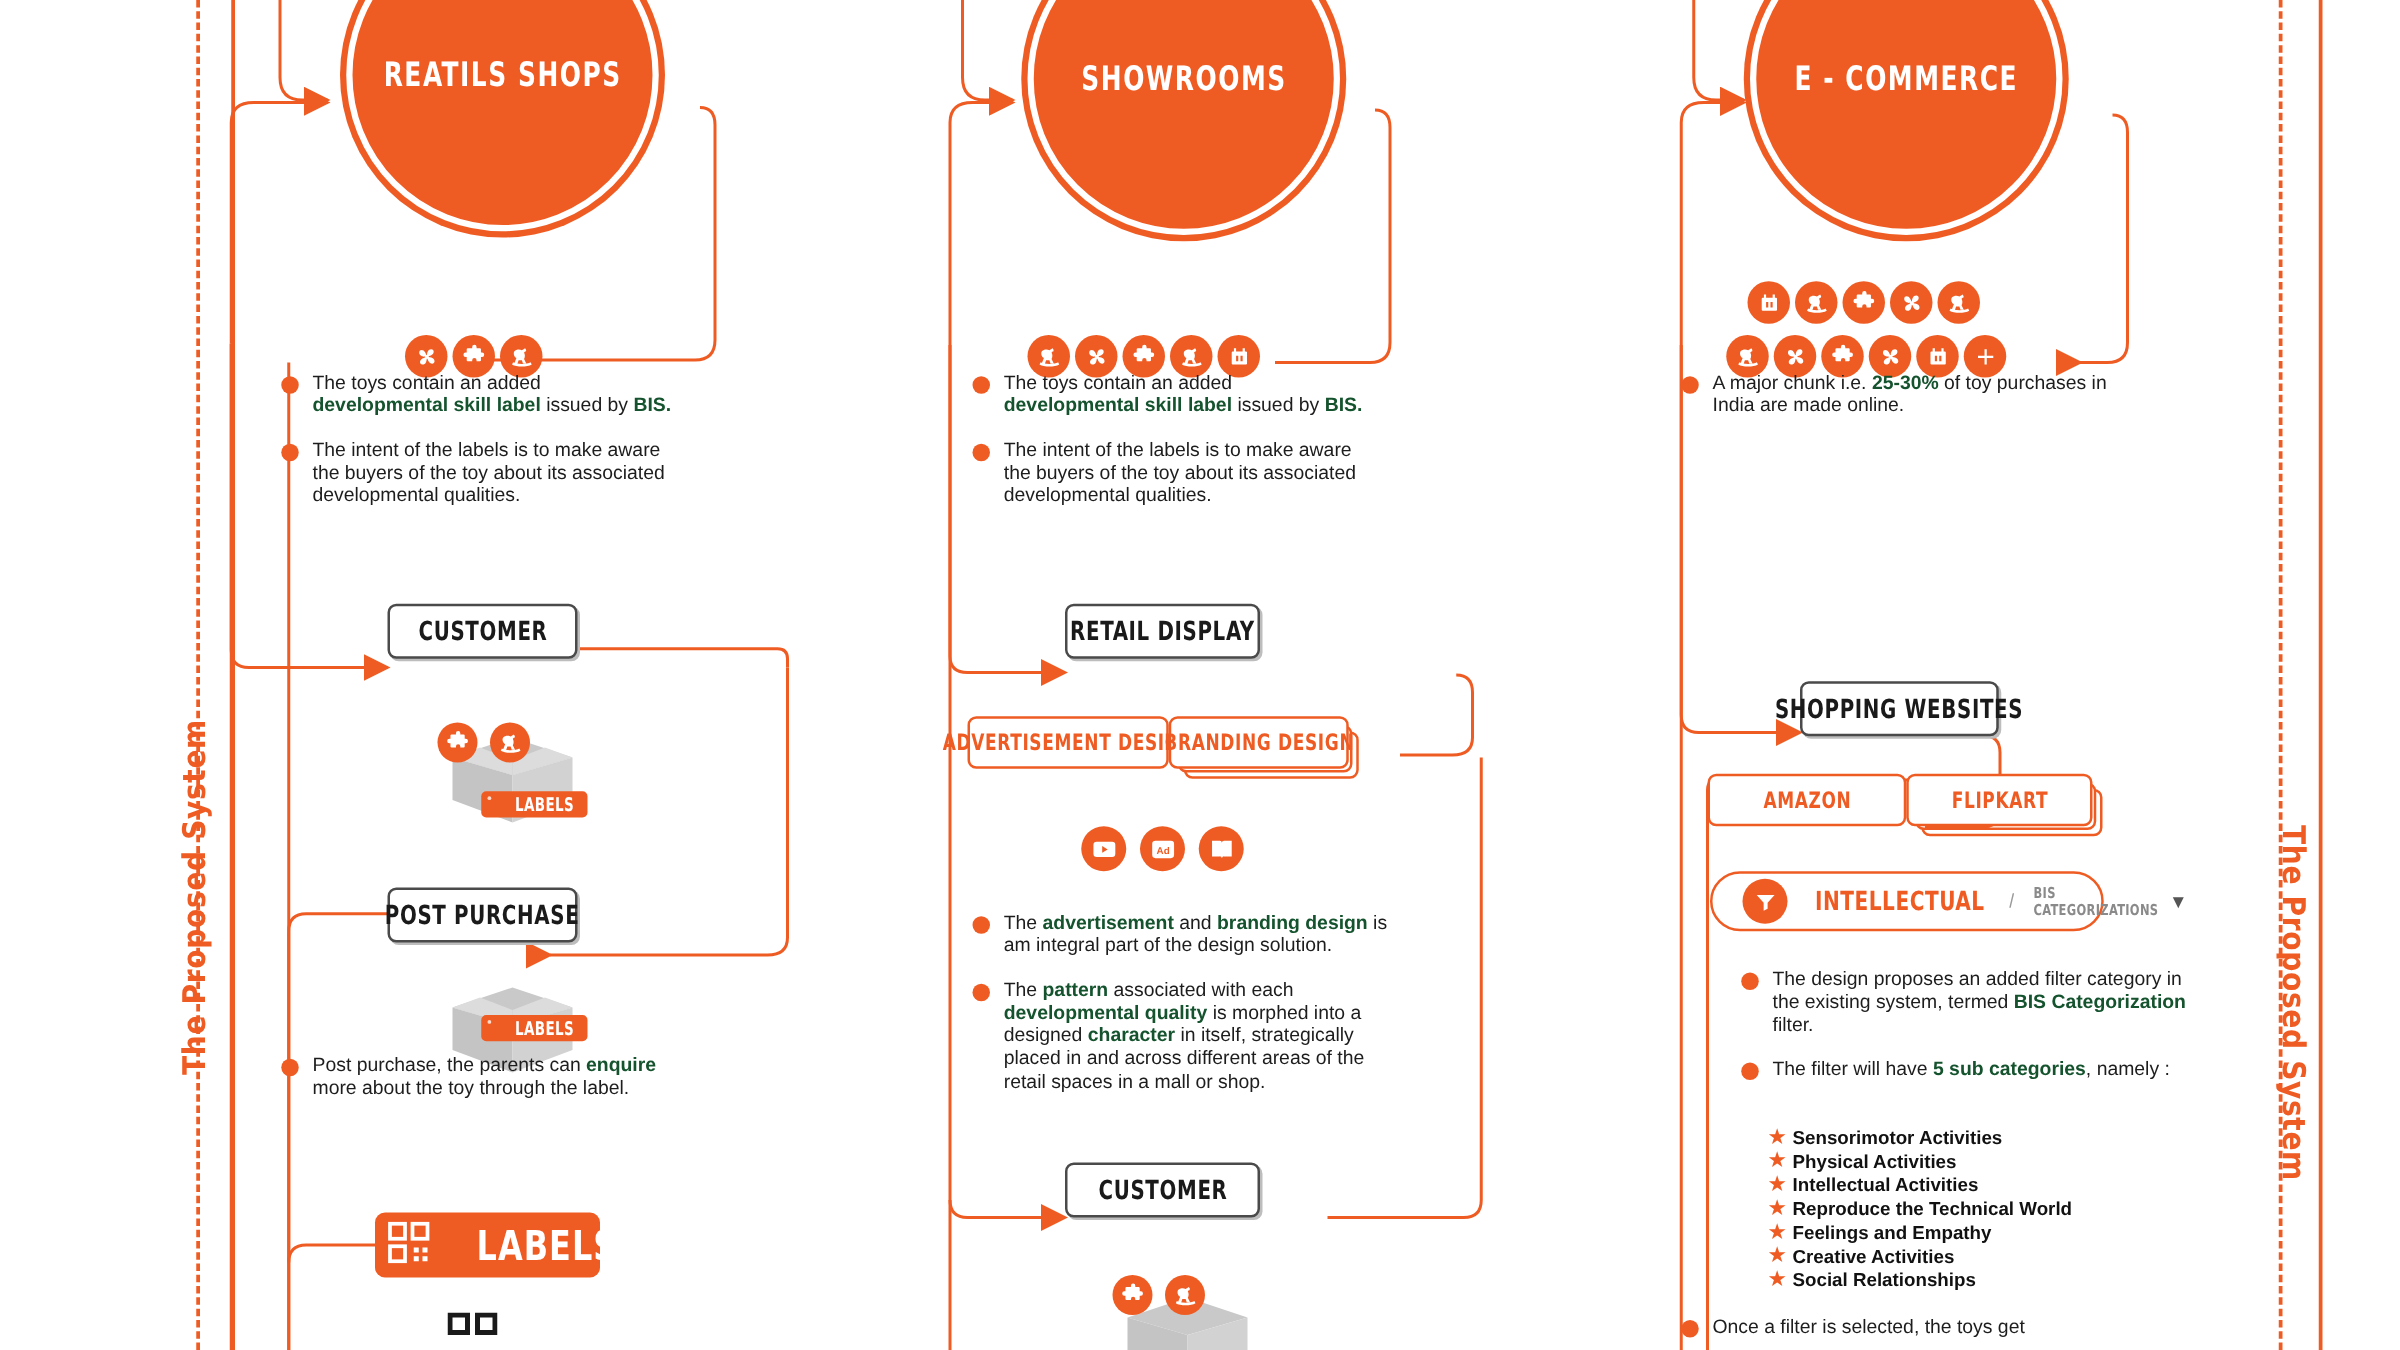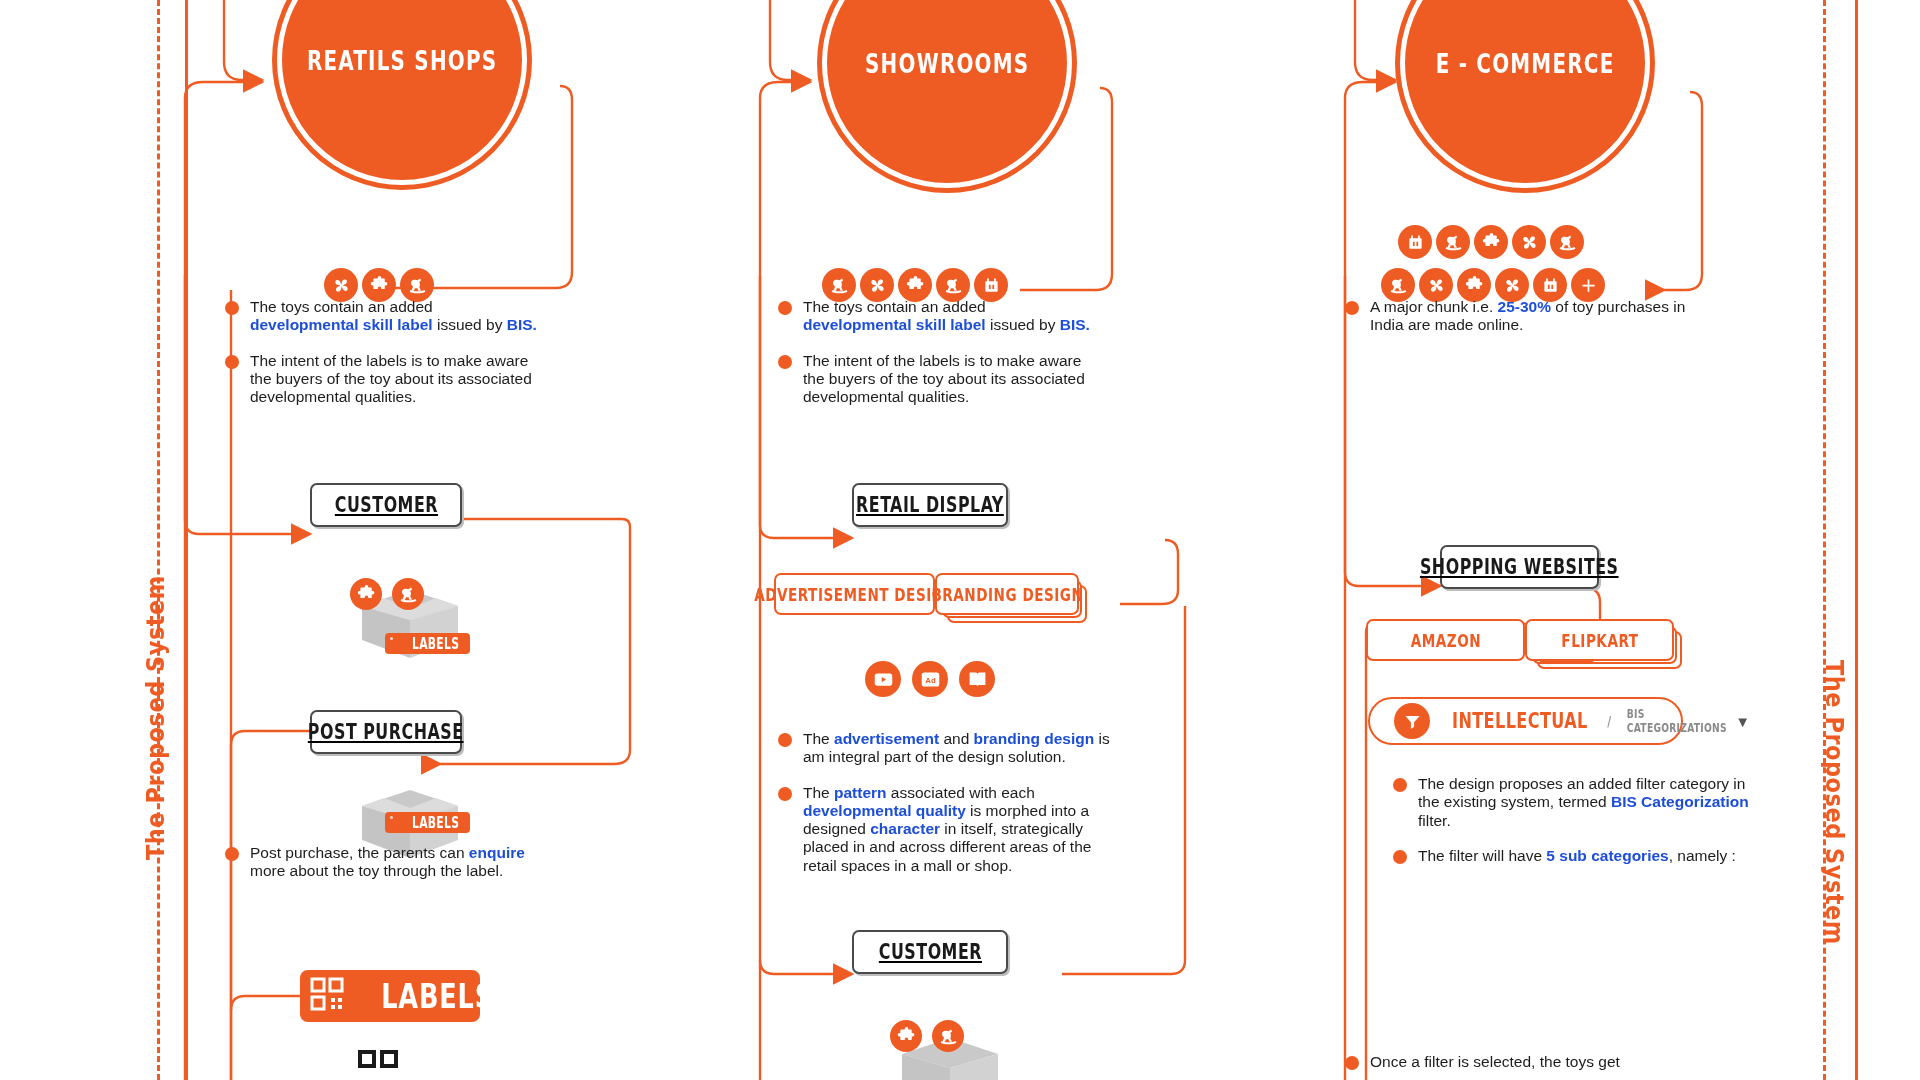--- a/index.html
+++ b/index.html
@@ -48,21 +48,20 @@
   }
   .chip svg{width:21px;height:21px;fill:#fff;}
   .chip-row{position:absolute;display:flex;gap:4px;}
   .chip-row .chip{position:relative;}
 
   
   .node{
     position:absolute;background:#fff;border:2px solid #4a4a4a;border-radius:7px;
     display:flex;align-items:center;justify-content:center;
     box-shadow:2px 2px 0 #bdbdbd;
-    text-decoration:underline;
   }
   .node span{
     font-family:"DejaVu Sans Condensed","Liberation Sans Narrow","Liberation Sans",sans-serif;
     font-size:21px;font-weight:700;color:#1a1a1a;letter-spacing:.6px;
     transform:scaleX(.84);white-space:nowrap;
   }
   
   .onode{
     position:absolute;background:#fff;border:2px solid #EF5C23;border-radius:7px;
     display:flex;align-items:center;justify-content:center;
@@ -81,21 +80,21 @@
   
   .bullet-wrap{position:absolute;}
   .bullet{
     position:relative;padding-left:25px;margin-bottom:17px;
     font-size:15.5px;line-height:1.18;color:#1d1d1d;
   }
   .bullet:before{
     content:"";position:absolute;left:0;top:3px;
     width:14px;height:14px;border-radius:50%;background:#EF5C23;
   }
-  .bullet b{font-weight:700;color:#1d4ed8;}
+  .bullet b{font-weight:700;color:#14532d;}
 
   
   .starlist{list-style:none;margin:4px 0 0 0;padding:0 0 0 70px;}
   .starlist li{
     font-size:15px;font-weight:700;color:#111;line-height:1.27;
     position:relative;padding-left:19px;
   }
   .starlist li:before{
     content:"\2605";position:absolute;left:0;top:-1px;color:#EF5C23;font-size:15px;
   }
@@ -498,18 +497,27 @@
     <span class="fsub" style="margin-left:7px;color:#9a9a9a;font-size:14px;">/</span>
     <span class="fsub">BIS CATEGORIZATIONS</span>
     <span class="fcaret">▼</span>
   </div>
 
   <div class="bullet-wrap" style="left:1345px;top:775px;width:370px;padding-left:48px;">
     <div class="bullet">The design proposes an added filter category in the existing system, termed <b>BIS Categorization</b> filter.</div>
     <div class="bullet" style="margin-bottom:4px;">The filter will have <b>5 sub categories</b>, namely :</div>
   </div>
 
+  <ul class="starlist" style="position:absolute;left:1345px;top:897px;width:380px;">
+      <li>Sensorimotor Activities</li>
+      <li>Physical Activities</li>
+      <li>Intellectual Activities</li>
+      <li>Reproduce the Technical World</li>
+      <li>Feelings and Empathy</li>
+      <li>Creative Activities</li>
+      <li>Social Relationships</li>
+    </ul>
 
   <div class="bullet-wrap" style="left:1345px;top:1053px;width:370px;">
     <div class="bullet">Once a filter is selected, the toys get</div>
   </div>
 
 </div>
 
 </body></html>

